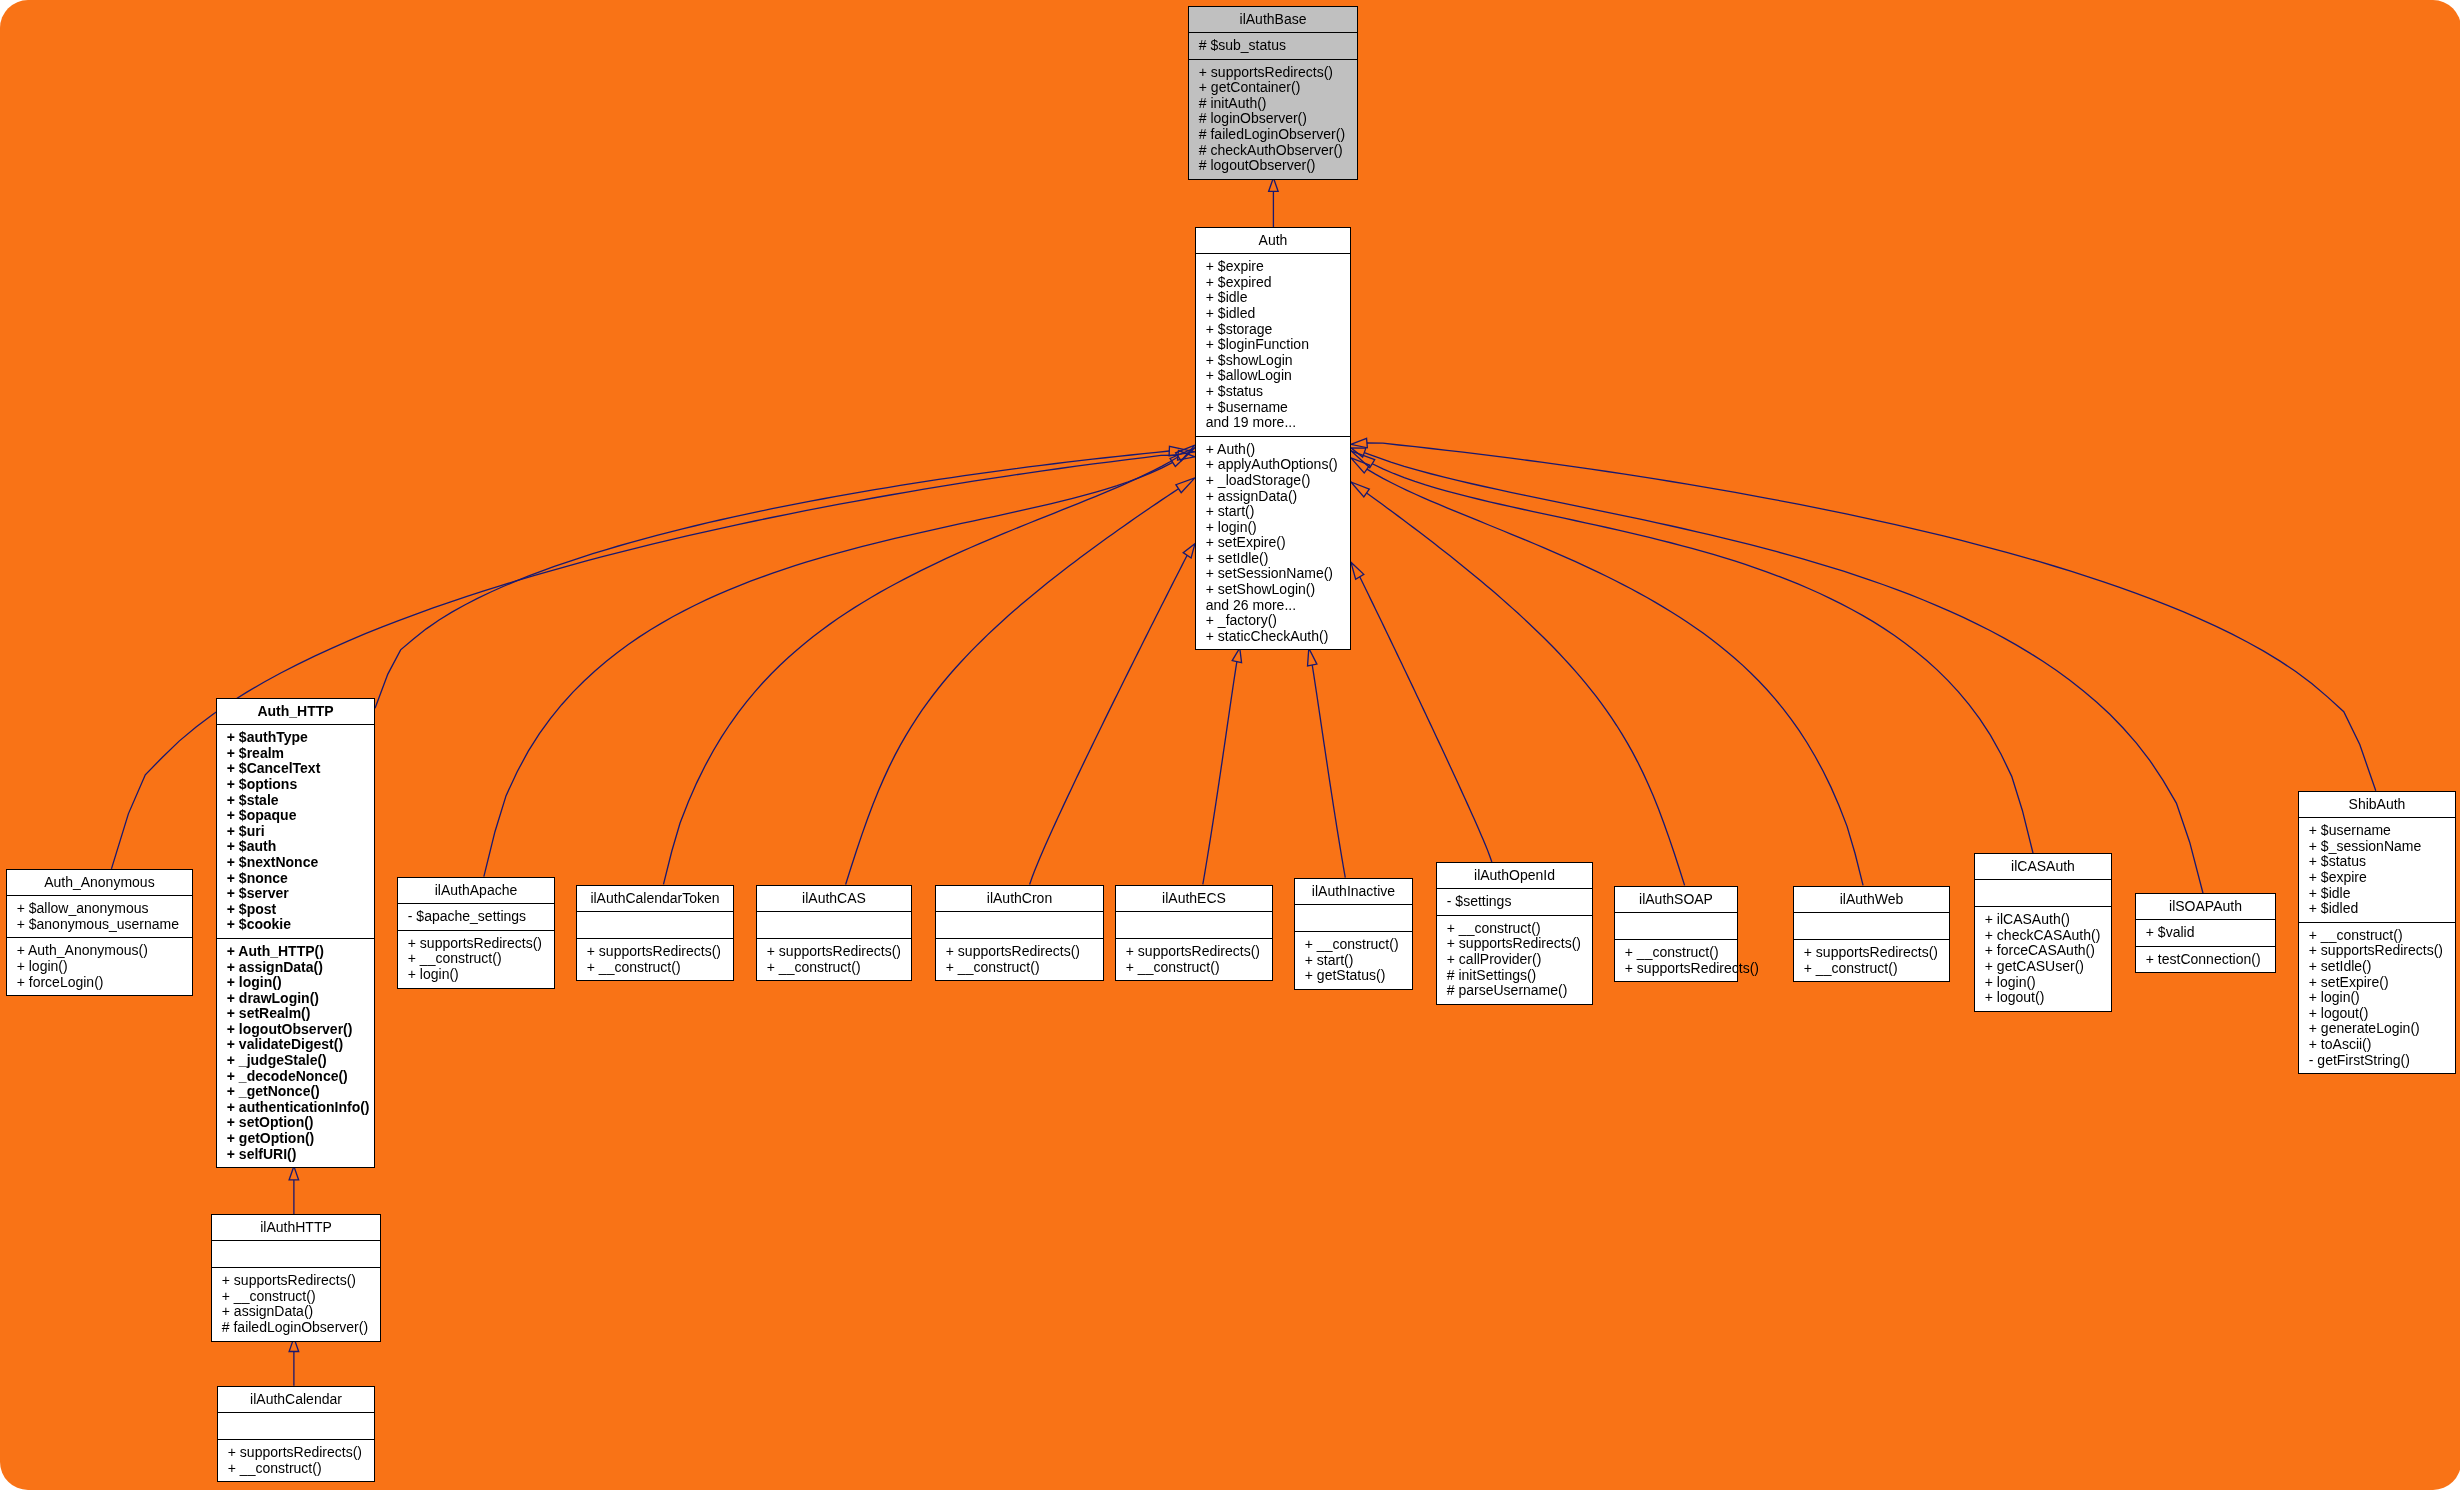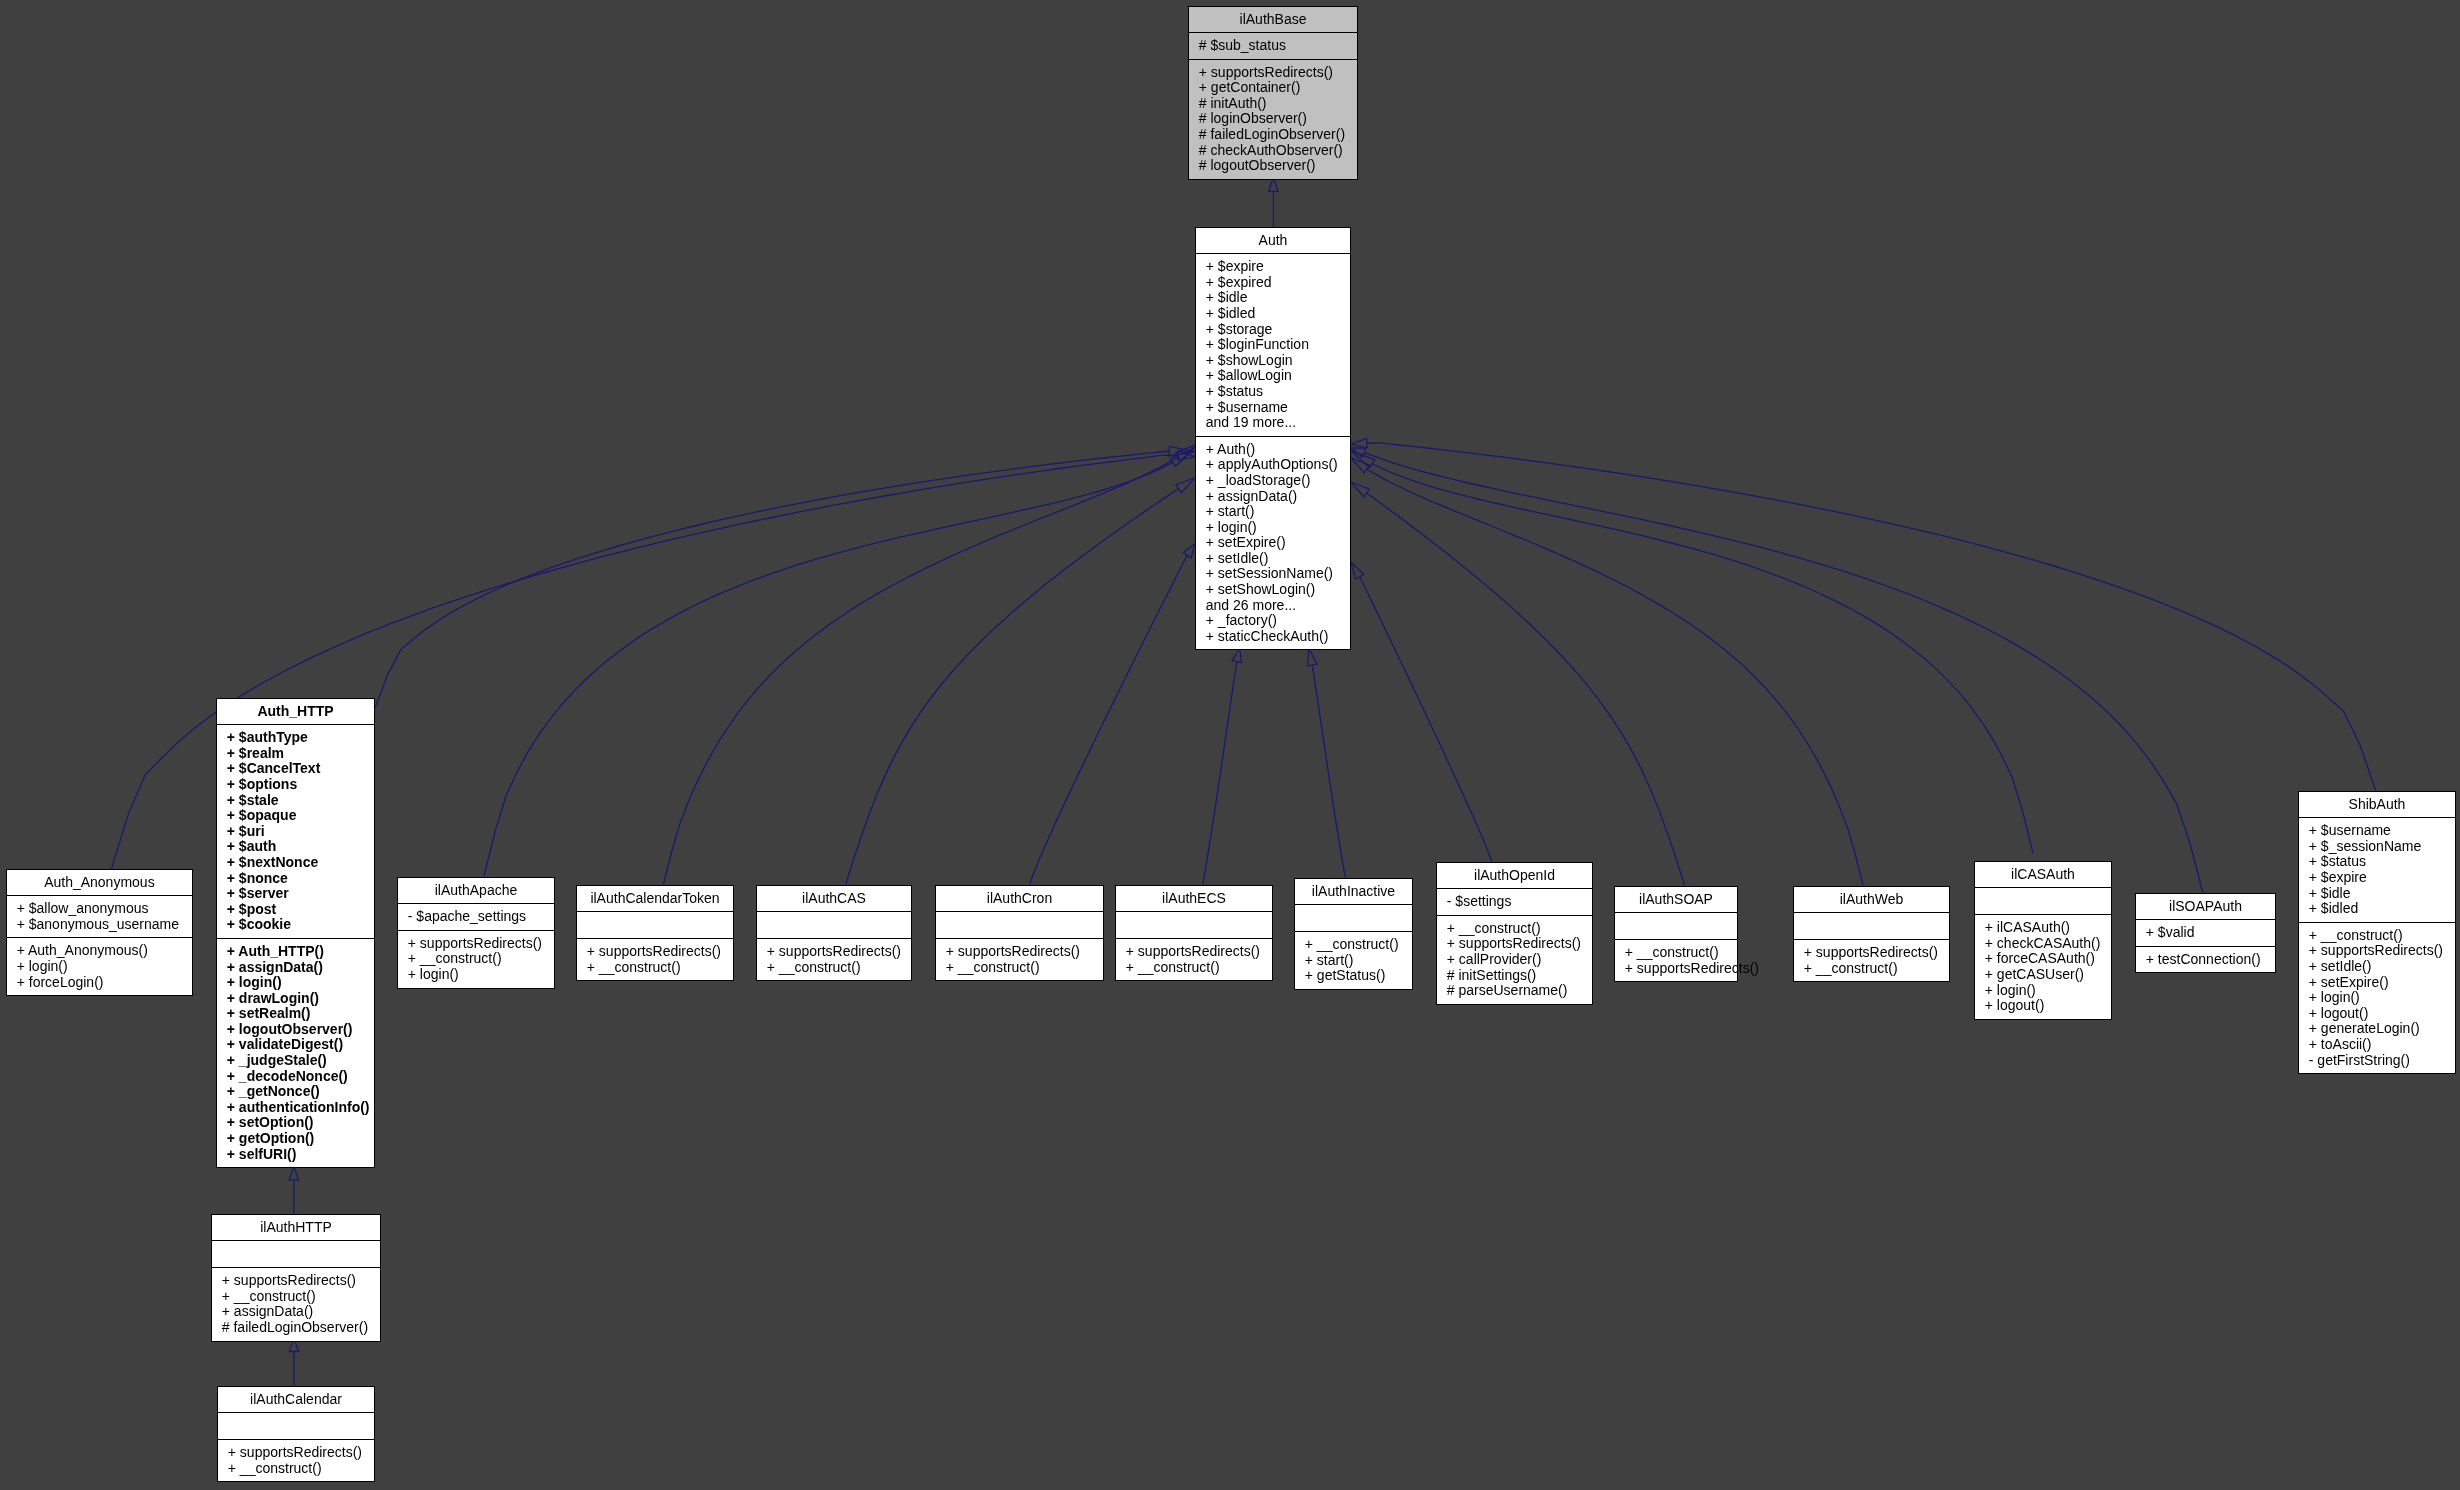--- a/index.html
+++ b/index.html
@@ -1,18 +1,19 @@
 <!DOCTYPE html>
 <html><head>
 <meta charset="utf-8">
 <title>ilAuthBase inheritance diagram</title>
 <style>
   html,body{margin:0;padding:0;background:#fff;}
-  #page{position:relative;width:2461px;height:1490px;background:#404040;overflow:hidden;
+  #page{position:relative;width:2461px;height:1490px;background:#f97316;overflow:hidden;
         font-family:"Liberation Sans", sans-serif;
+        border-radius:28px;
         -webkit-font-smoothing:antialiased;}
   .cls{position:absolute;box-sizing:border-box;border:1px solid #000;background:#fff;}
   .cls .title{text-align:center;font-size:14px;line-height:15.6px;padding:4.8px 2px;color:#000;}
   .cls .sec{border-top:1px solid #000;padding:5px 0;}
   .cls .sec .row{font-size:14px;line-height:15.6px;padding-left:9.8px;white-space:nowrap;color:#000;}
   .cls .sec.empty{height:26px;padding:0;}
   #links{position:absolute;left:0;top:0;pointer-events:none;}
 </style>
 </head>
 <body>
@@ -273,21 +274,21 @@
         </div>
 </div>
 <div class="cls" style="left:1793px;top:886px;width:157px;">
   <div class="title">ilAuthWeb</div>
   <div class="sec empty"></div>
   <div class="sec">
           <div class="row">+ supportsRedirects()</div>
           <div class="row">+ __construct()</div>
         </div>
 </div>
-<div class="cls" style="left:1974px;top:853px;width:138px;margin-top:8px;">
+<div class="cls" style="left:1974px;top:853px;width:138px;">
   <div class="title">ilCASAuth</div>
   <div class="sec empty"></div>
   <div class="sec">
           <div class="row">+ ilCASAuth()</div>
           <div class="row">+ checkCASAuth()</div>
           <div class="row">+ forceCASAuth()</div>
           <div class="row">+ getCASUser()</div>
           <div class="row">+ login()</div>
           <div class="row">+ logout()</div>
         </div>

